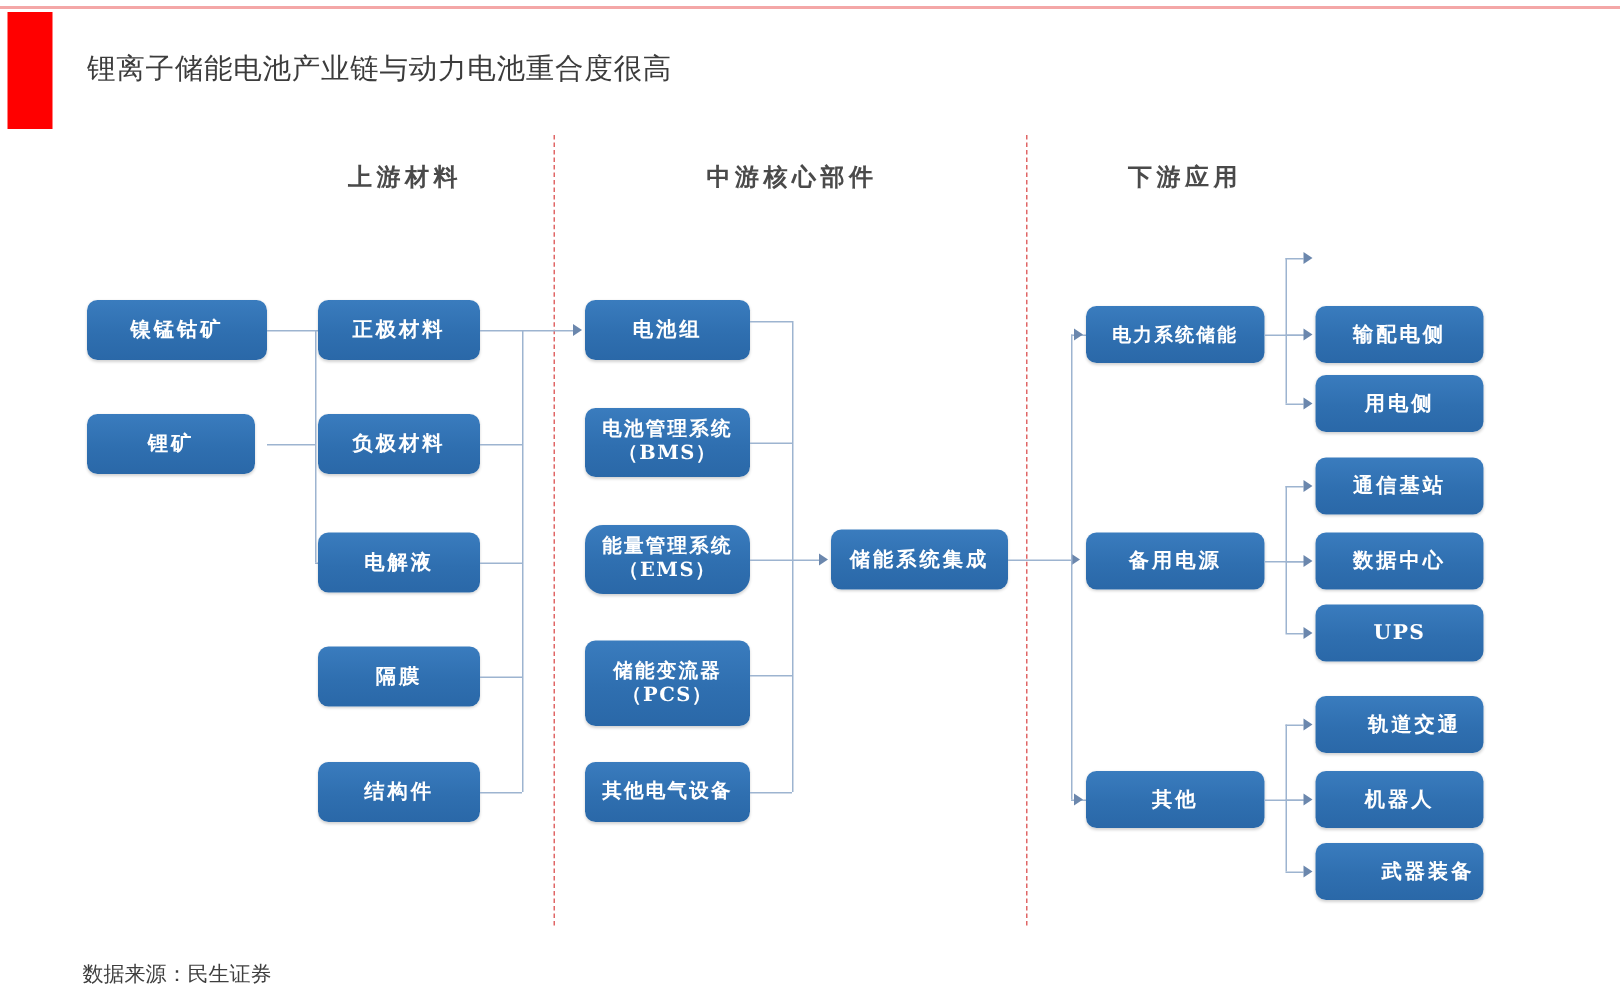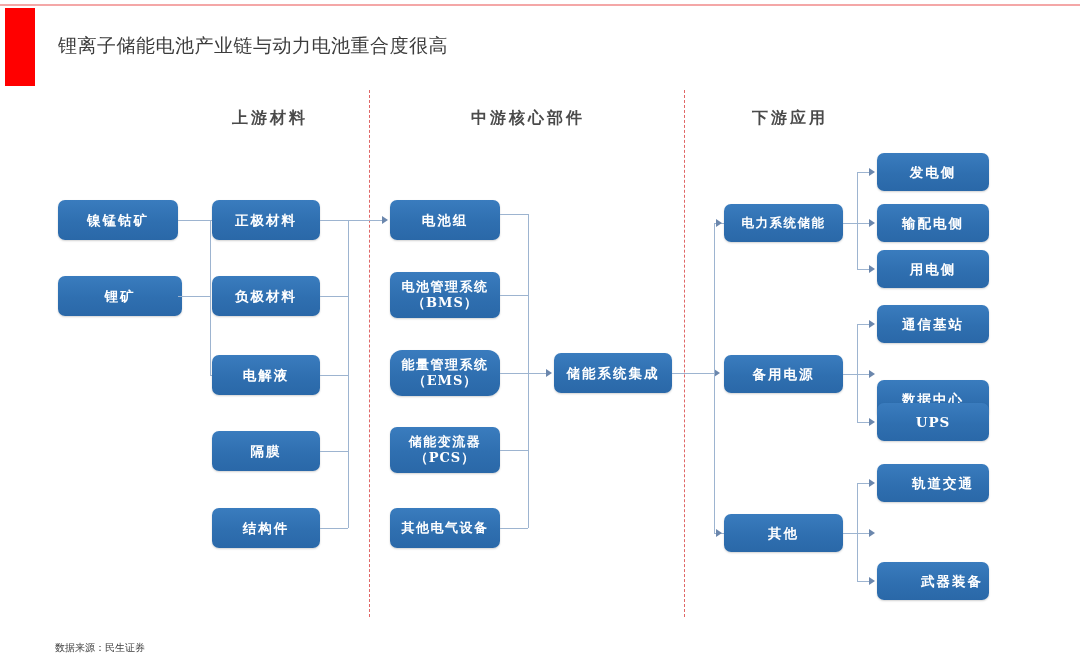--- a/index.html
+++ b/index.html
@@ -65,21 +65,21 @@
   .vline { position: absolute; width: 0; border-left: 1.2px solid #9db4d0; }
   .arrow {
     position: absolute; width: 0; height: 0;
     border-top: 4px solid transparent;
     border-bottom: 4px solid transparent;
     border-left: 6px solid #6b87ad;
   }
 
   .footer-note {
     position: absolute; left: 55px; top: 641px;
-    font-size: 10px; color: #3f3f3f;
+    font-size: 14px; color: #3f3f3f;
     font-family: "Liberation Sans", "DejaVu Sans", sans-serif;
     white-space: nowrap;
   }
 </style>
 </head>
 <body>
 
 <div id="page">
 
   <div class="top-rule"></div>
@@ -87,21 +87,21 @@
   <div class="page-title">锂离子储能电池产业链与动力电池重合度很高</div>
 
   <div class="divider" id="divider-1"></div>
   <div class="divider" id="divider-2"></div>
 
   <div class="stage-label" style="left:180px; width:180px;">上游材料</div>
   <div class="stage-label" style="left:438px; width:180px;">中游核心部件</div>
   <div class="stage-label" style="left:700px; width:180px;">下游应用</div>
 
   <div class="node" style="left:58px; top:200px; width:120px; height:40px;">镍锰钴矿</div>
-  <div class="node" style="left:58px; top:276px; width:124px; height:40px;">锂矿</div>
+  <div class="node" style="left:58px; top:276px; width:112px; height:40px;">锂矿</div>
 
   <div class="hline" style="left:178px; top:220px; width:32px;"></div>
   <div class="hline" style="left:178px; top:296px; width:32px;"></div>
   <div class="vline" style="left:210px; top:220px; height:155px;"></div>
   <div class="hline" style="left:210px; top:220px; width:10px;"></div>
   <div class="arrow" style="left:220px; top:216px;"></div>
   <div class="hline" style="left:210px; top:375px; width:10px;"></div>
   <div class="arrow" style="left:220px; top:371px;"></div>
 
   <div class="node" style="left:212px; top:200px; width:108px; height:40px;">正极材料</div>
@@ -124,21 +124,21 @@
   <div class="node two-line" style="left:390px; top:272px; width:110px; height:46px; flex-direction:column;">
     <span>电池管理系统</span>
     <span class="l2">（BMS）</span>
   </div>
 
   <div class="node two-line" style="left:390px; top:350px; width:110px; height:46px; flex-direction:column;border-radius:12px;">
     <span>能量管理系统</span>
     <span class="l2">（EMS）</span>
   </div>
 
-  <div class="node two-line" style="left:390px; top:427px; width:110px; height:46px; flex-direction:column;">
+  <div class="node two-line" style="left:390px; top:427px; width:110px; height:57px; flex-direction:column;">
     <span>储能变流器</span>
     <span class="l2">（PCS）</span>
   </div>
 
   <div class="node" style="left:390px; top:508px; width:110px; height:40px; font-size:13px; letter-spacing:1.5px;">其他电气设备</div>
 
   <div class="hline" style="left:500px; top:214px; width:28px;"></div>
   <div class="hline" style="left:500px; top:295px; width:28px;"></div>
   <div class="hline" style="left:500px; top:373px; width:28px;"></div>
   <div class="hline" style="left:500px; top:450px; width:28px;"></div>
@@ -161,46 +161,46 @@
   <div class="node" style="left:724px; top:204px; width:119px; height:38px; font-size:12.5px; letter-spacing:1.5px;">电力系统储能</div>
   <div class="hline" style="left:843px; top:223px; width:28px;"></div>
   <div class="vline" style="left:857px; top:172px; height:97px;"></div>
   <div class="hline" style="left:857px; top:172px; width:12px;"></div>
   <div class="arrow" style="left:869px; top:168px;"></div>
   <div class="hline" style="left:857px; top:223px; width:12px;"></div>
   <div class="arrow" style="left:869px; top:219px;"></div>
   <div class="hline" style="left:857px; top:269px; width:12px;"></div>
   <div class="arrow" style="left:869px; top:265px;"></div>
 
-  <div class="node" style="left:877px; top:153px; width:112px; height:38px;">发电侧</div>
   <div class="node" style="left:877px; top:204px; width:112px; height:38px;">输配电侧</div>
   <div class="node" style="left:877px; top:250px; width:112px; height:38px;">用电侧</div>
 
   <div class="node" style="left:724px; top:355px; width:119px; height:38px;">备用电源</div>
   <div class="hline" style="left:843px; top:374px; width:28px;"></div>
   <div class="vline" style="left:857px; top:324px; height:98px;"></div>
   <div class="hline" style="left:857px; top:324px; width:12px;"></div>
   <div class="arrow" style="left:869px; top:320px;"></div>
   <div class="hline" style="left:857px; top:374px; width:12px;"></div>
   <div class="arrow" style="left:869px; top:370px;"></div>
   <div class="hline" style="left:857px; top:422px; width:12px;"></div>
   <div class="arrow" style="left:869px; top:418px;"></div>
 
   <div class="node" style="left:877px; top:305px; width:112px; height:38px;">通信基站</div>
-  <div class="node" style="left:877px; top:355px; width:112px; height:38px;margin-top:25px;">数据中心</div>
+  <div class="node" style="left:877px; top:355px; width:112px; height:38px;">数据中心</div>
   <div class="node" style="left:877px; top:403px; width:112px; height:38px; letter-spacing:1px;">UPS</div>
 
   <div class="node" style="left:724px; top:514px; width:119px; height:38px;">其他</div>
   <div class="hline" style="left:843px; top:533px; width:28px;"></div>
   <div class="vline" style="left:857px; top:483px; height:98px;"></div>
   <div class="hline" style="left:857px; top:483px; width:12px;"></div>
   <div class="arrow" style="left:869px; top:479px;"></div>
   <div class="hline" style="left:857px; top:533px; width:12px;"></div>
   <div class="arrow" style="left:869px; top:529px;"></div>
   <div class="hline" style="left:857px; top:581px; width:12px;"></div>
   <div class="arrow" style="left:869px; top:577px;"></div>
 
   <div class="node" style="left:877px; top:464px; width:112px; height:38px;padding-left:24px;">轨道交通</div>
+  <div class="node" style="left:877px; top:514px; width:112px; height:38px;">机器人</div>
   <div class="node" style="left:877px; top:562px; width:112px; height:38px;padding-left:42px;">武器装备</div>
 
   <div class="footer-note">数据来源：民生证券</div>
 
 </div>
 
 </body></html>

